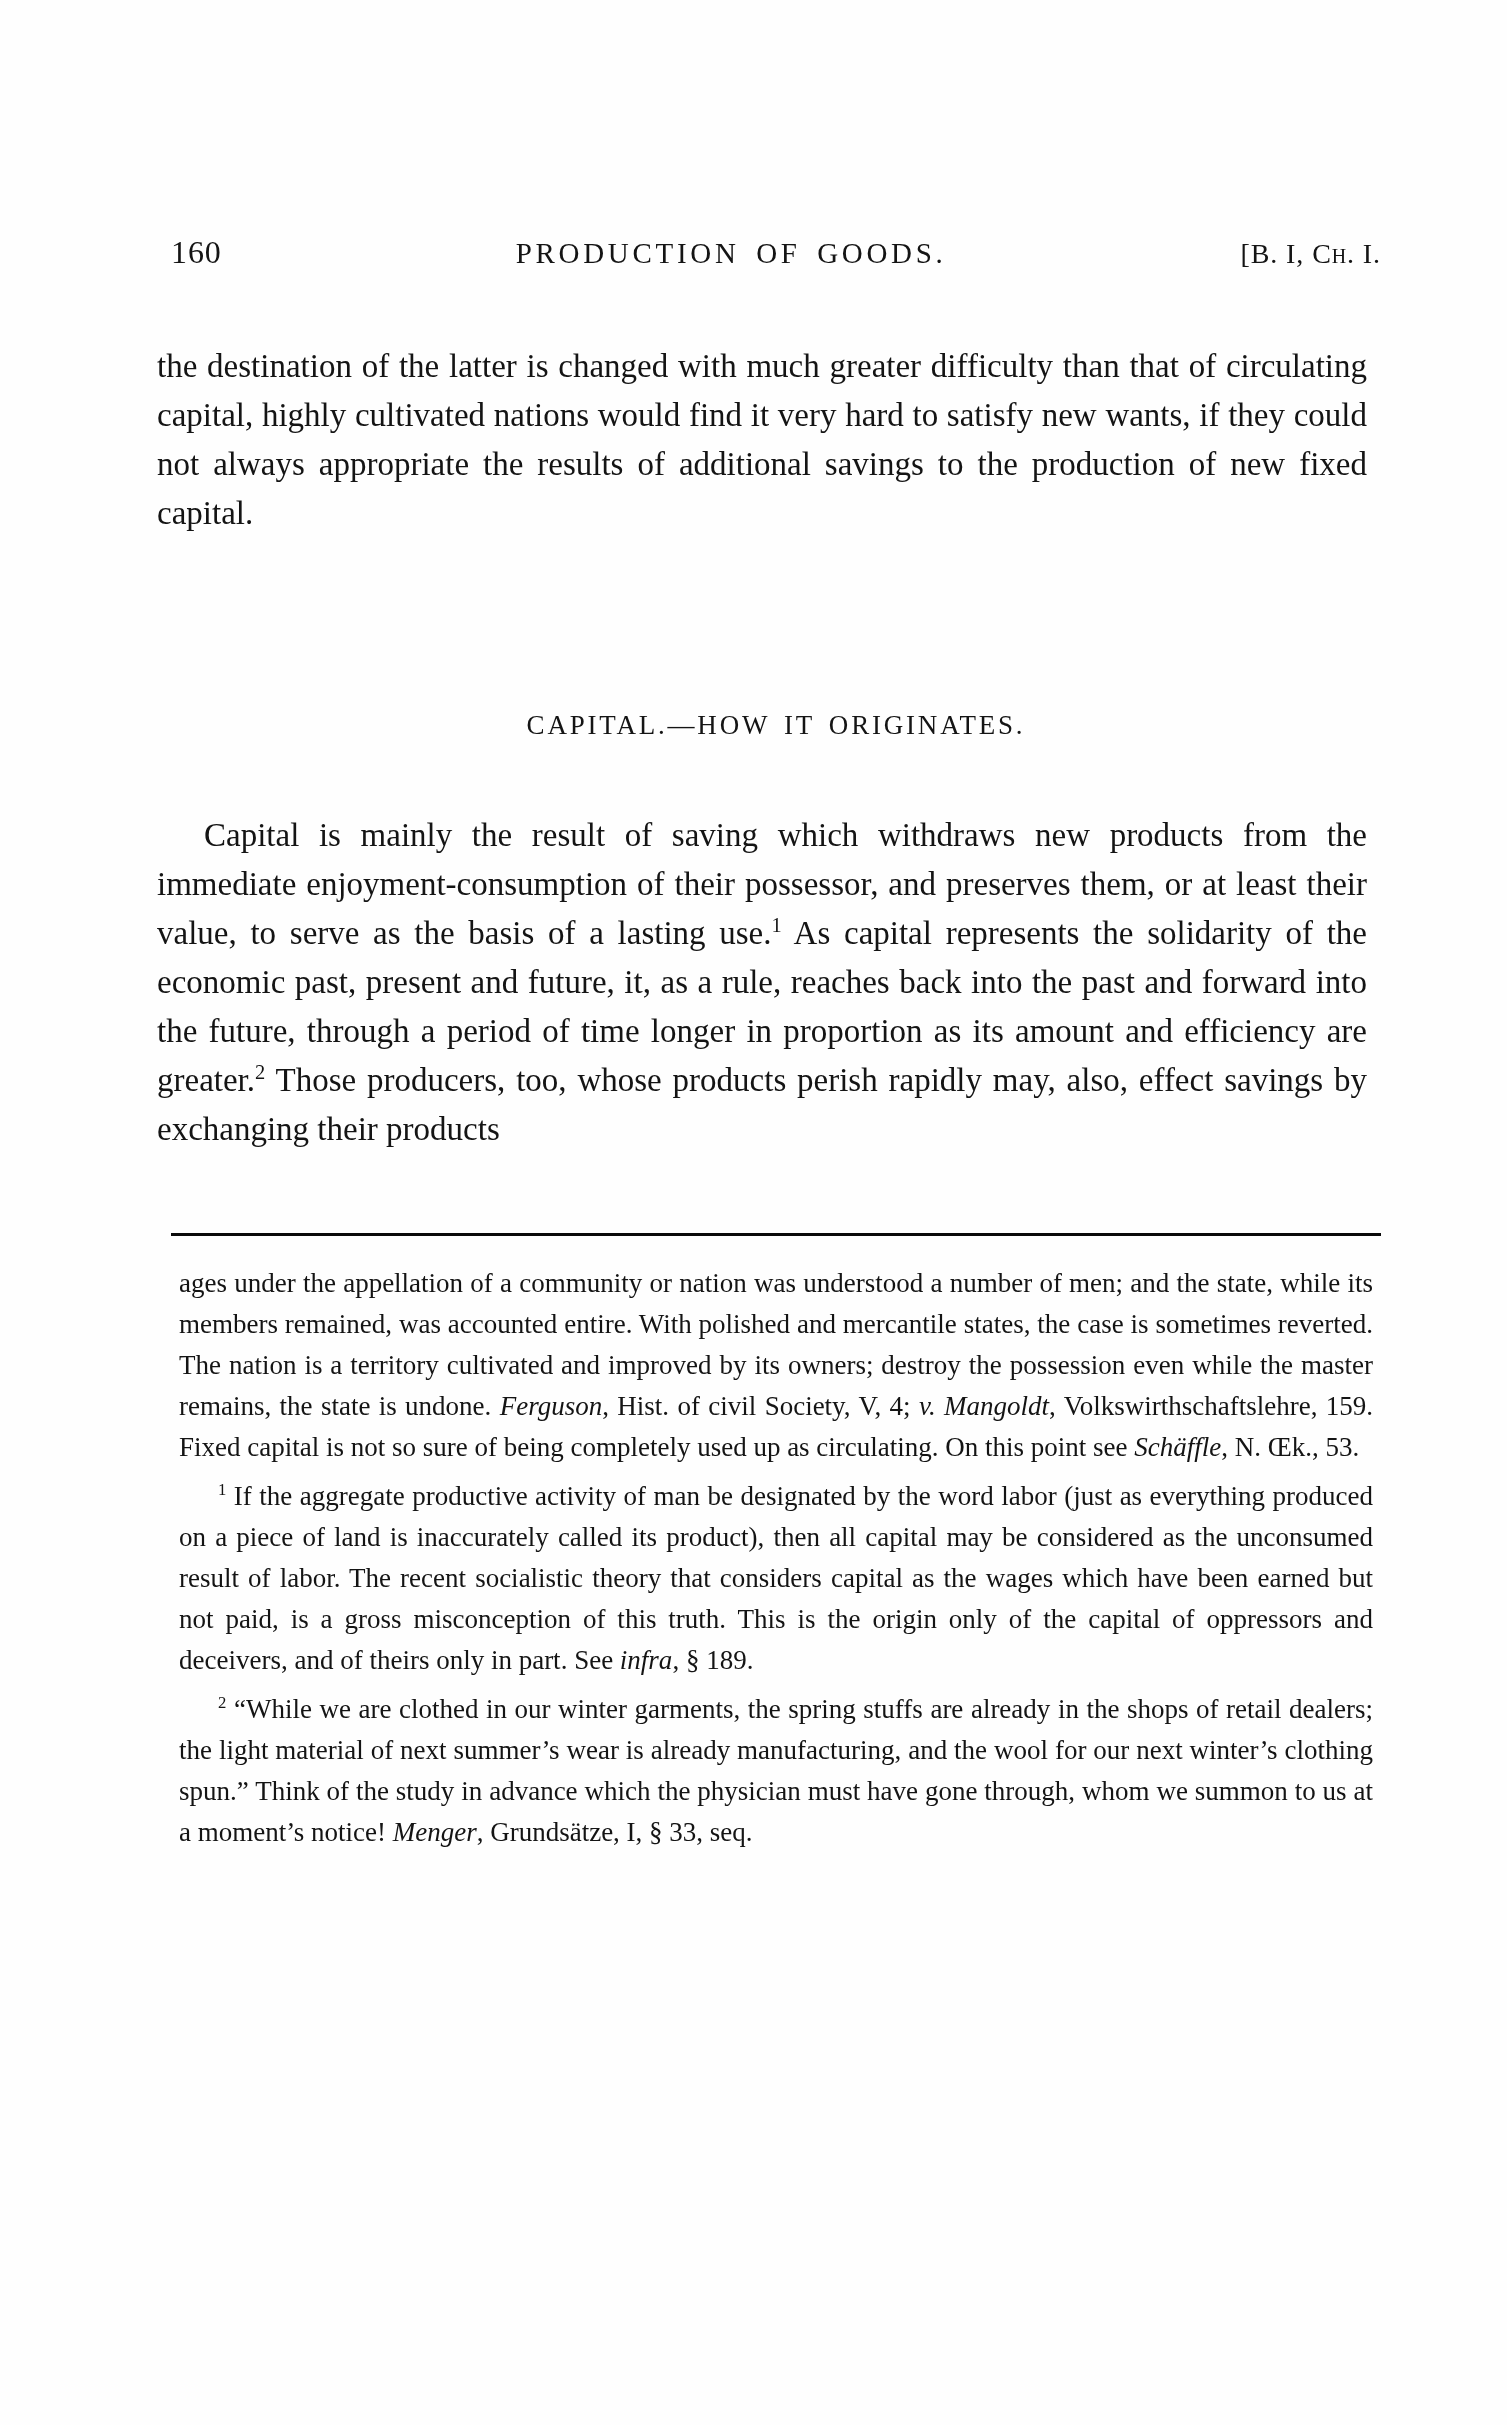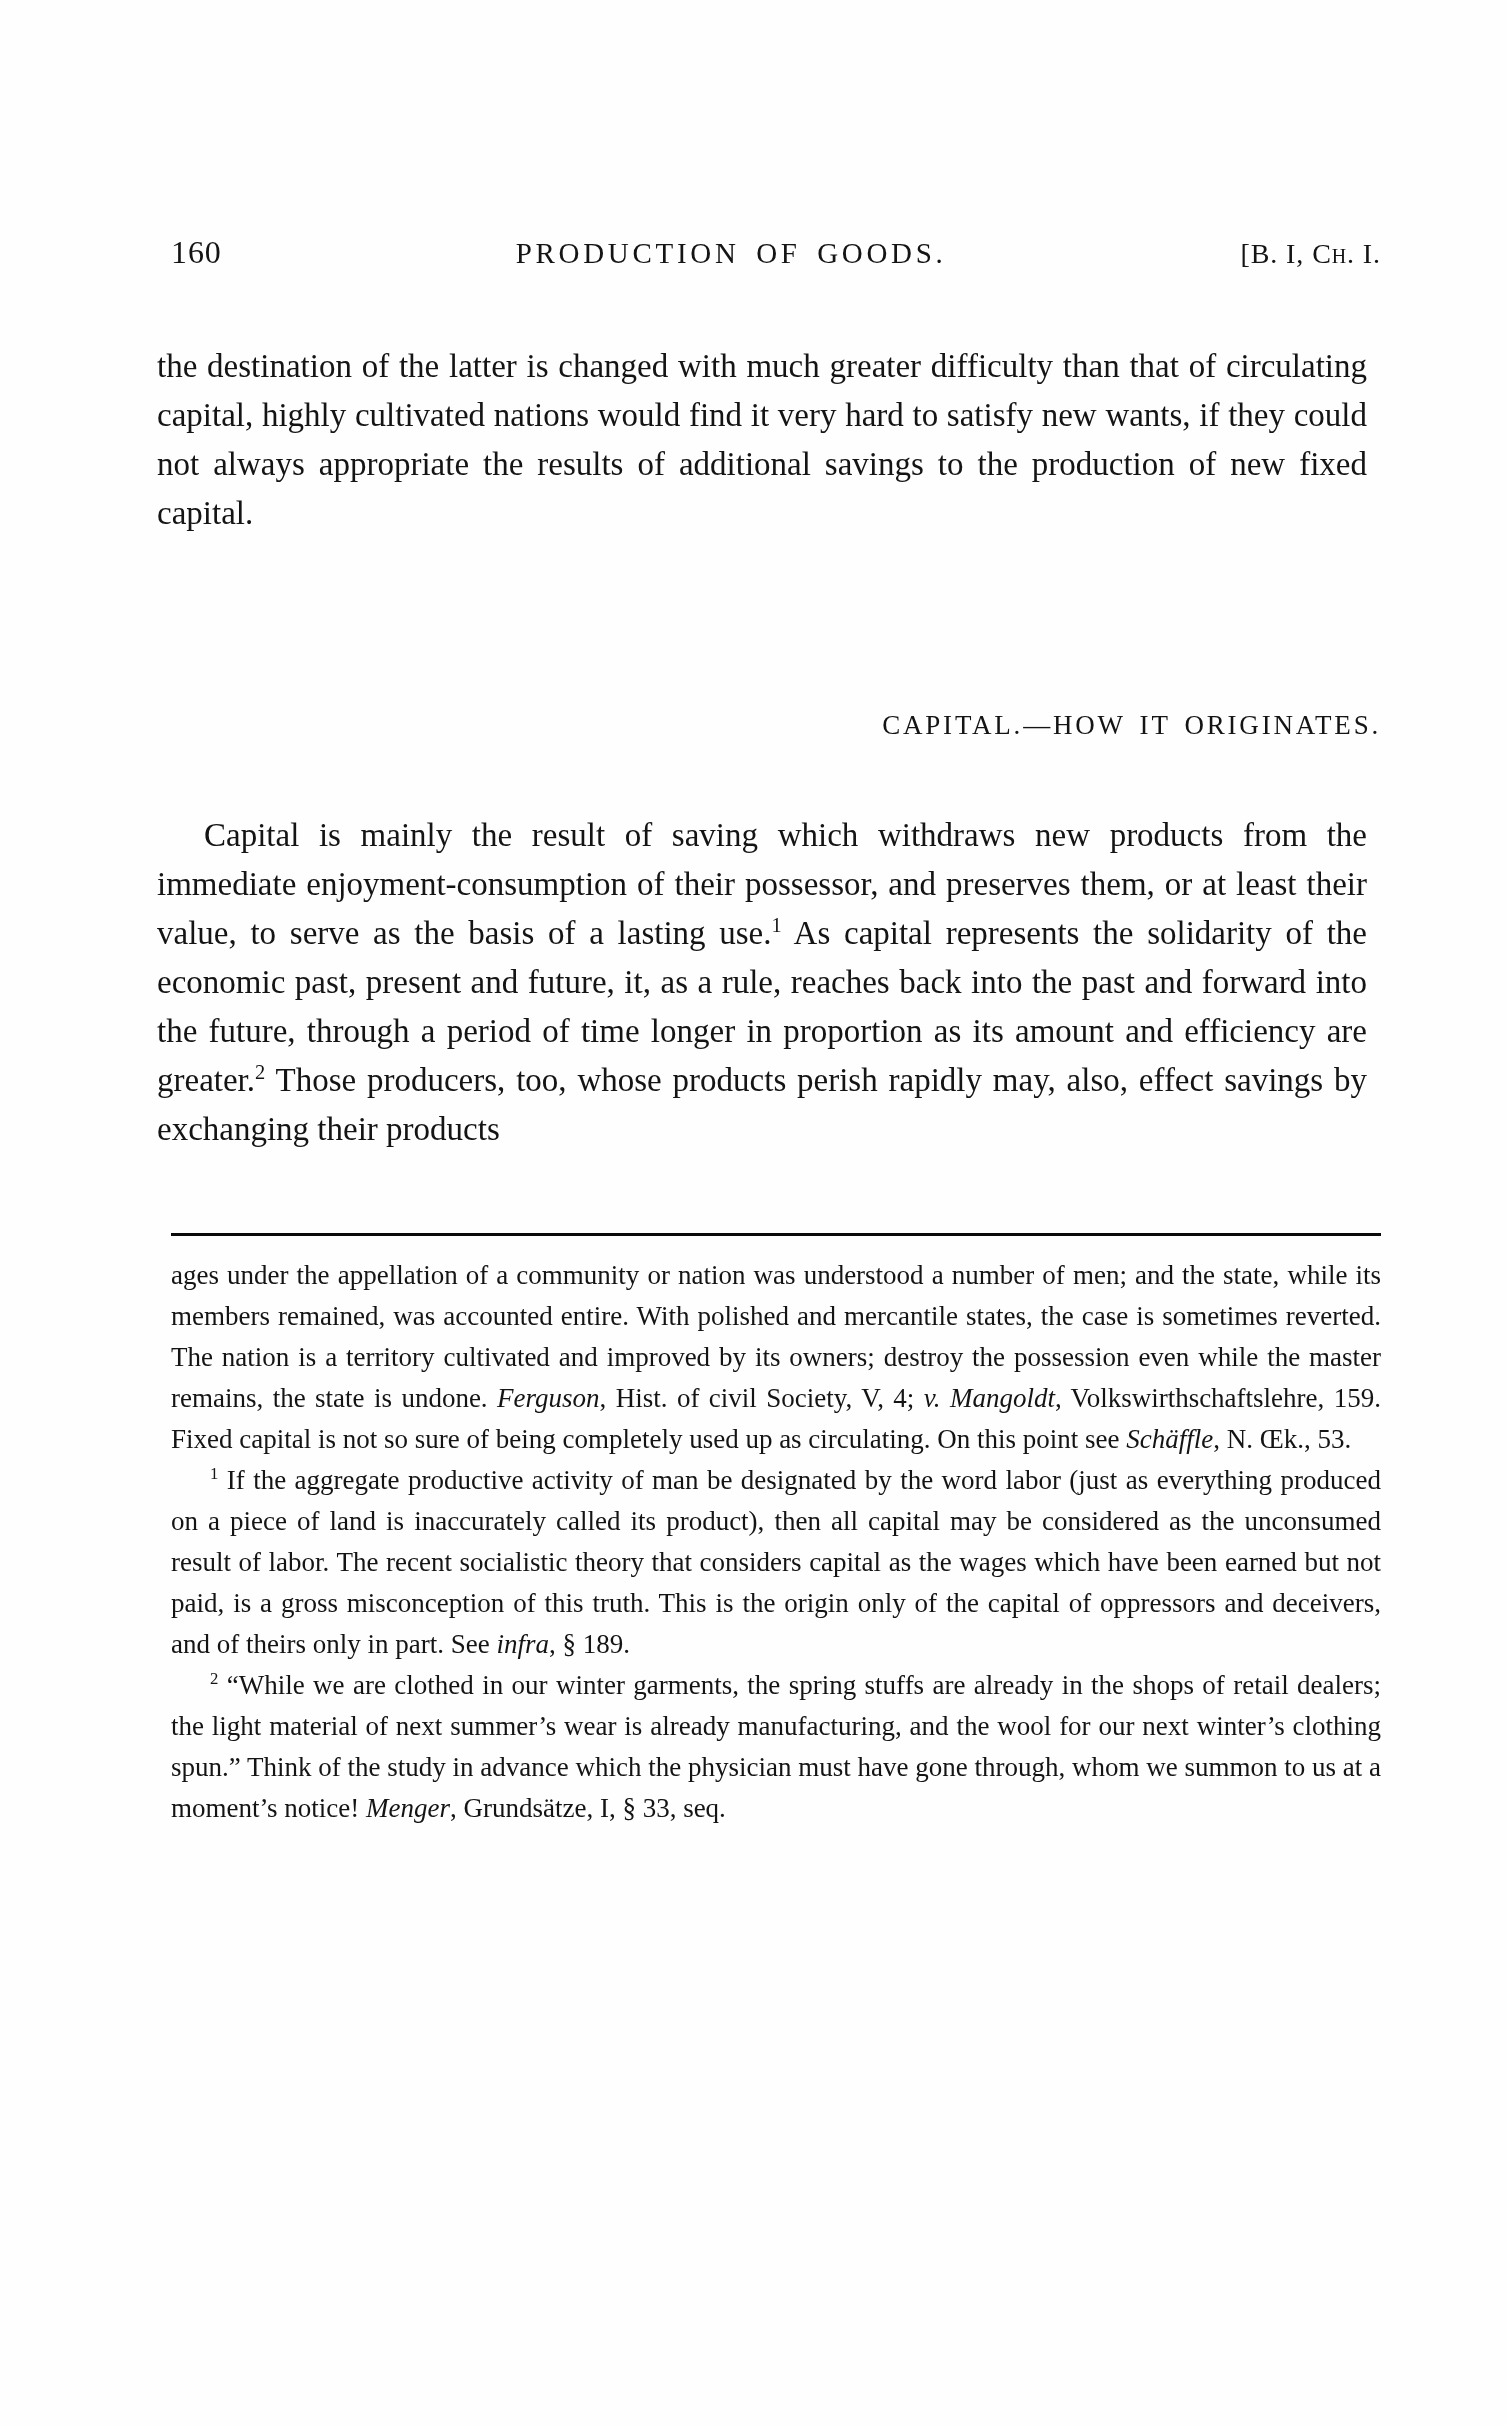--- a/index.html
+++ b/index.html
@@ -40,39 +40,39 @@
     position: absolute;
     top: 620px; left: 171px; width: 1210px;
     text-align: center;
     font-size: 36px;
     letter-spacing: 2.8px;
     word-spacing: 7.5px;
   }
   .section-subheading {
     position: absolute;
     top: 710px; left: 171px; width: 1210px;
-    text-align: right;
+    text-align: center;
     font-size: 27px;
     letter-spacing: 2.8px;
     word-spacing: 4.7px;
   }
   .fn-rule {
     position: absolute;
     top: 1233px; left: 171px; width: 1210px;
     height: 2.8px;
     background: #0a0a0a;
   }
   .footnotes {
     position: absolute;
     top: 1255px; left: 171px; width: 1210px;
     font-size: 27px;
     line-height: 41px;
     text-align: justify;
   }
-  .footnote { margin: 0; }
+  .footnote { margin: 8px; }
   .footnote.indented { text-indent: 39px; }
   .run-i { font-style: italic; }
   .run-sc { font-variant: small-caps; }
   .run-sup {
     font-size: 0.62em;
     vertical-align: super;
     line-height: 0;
   }
 </style>
 </head>

